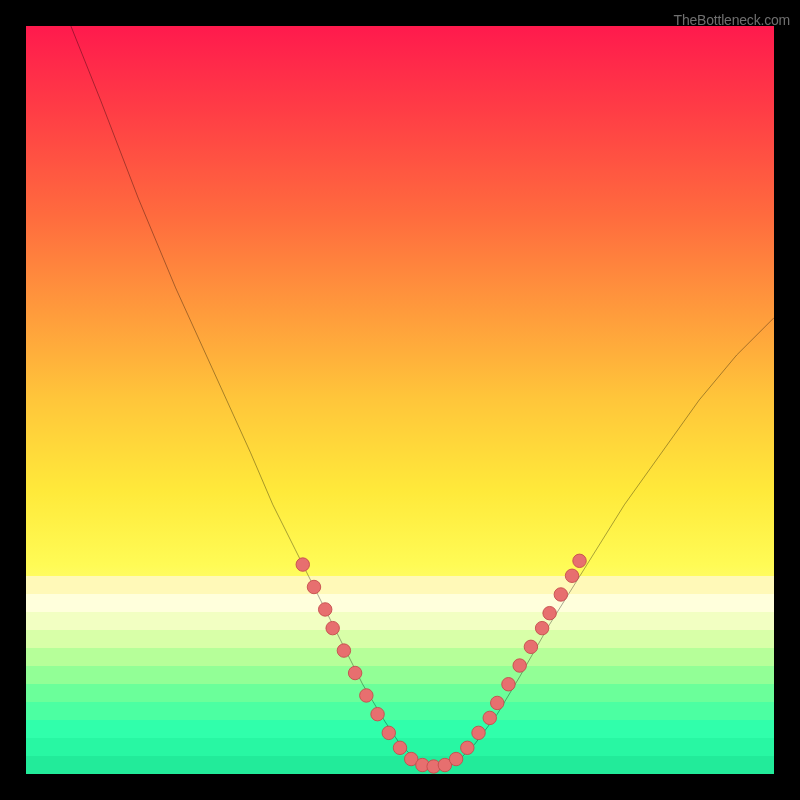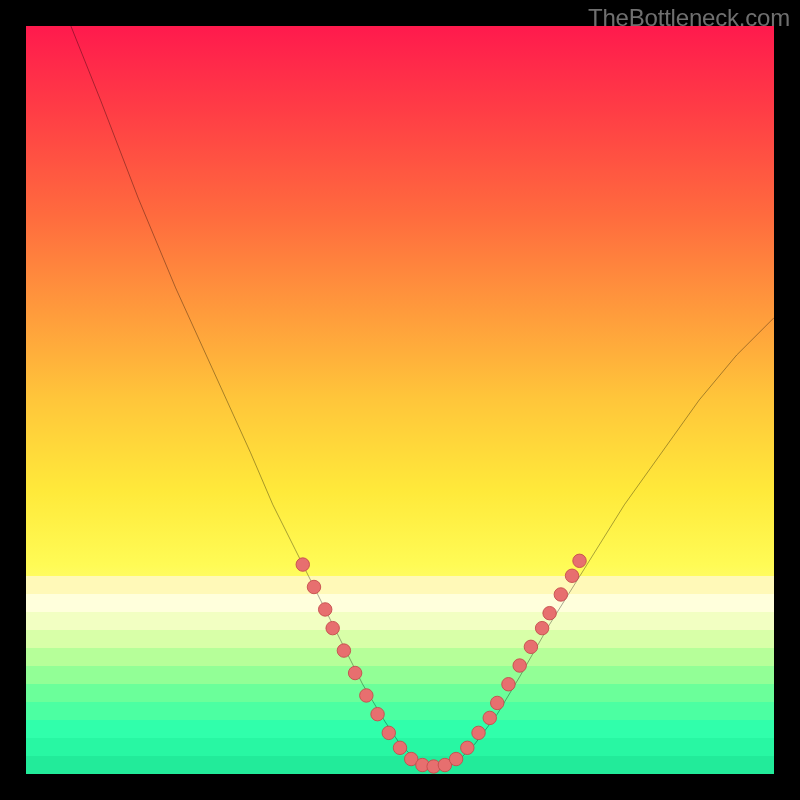--- a/index.html
+++ b/index.html
@@ -46,24 +46,24 @@
     top: 73.5%;
     bottom: 0;
   }
   .stripe {
     position: absolute;
     left: 0;
     right: 0;
   }
   .watermark {
     position: absolute;
-    top: 4px;
+    top: 12px;
     right: 10px;
     color: #6f6f6f;
-    font-size: 24px;
+    font-size: 14px;
     letter-spacing: -0.2px;
     user-select: none;
   }
   svg.curve {
     position: absolute;
     inset: 0;
     width: 100%;
     height: 100%;
     overflow: visible;
   }

